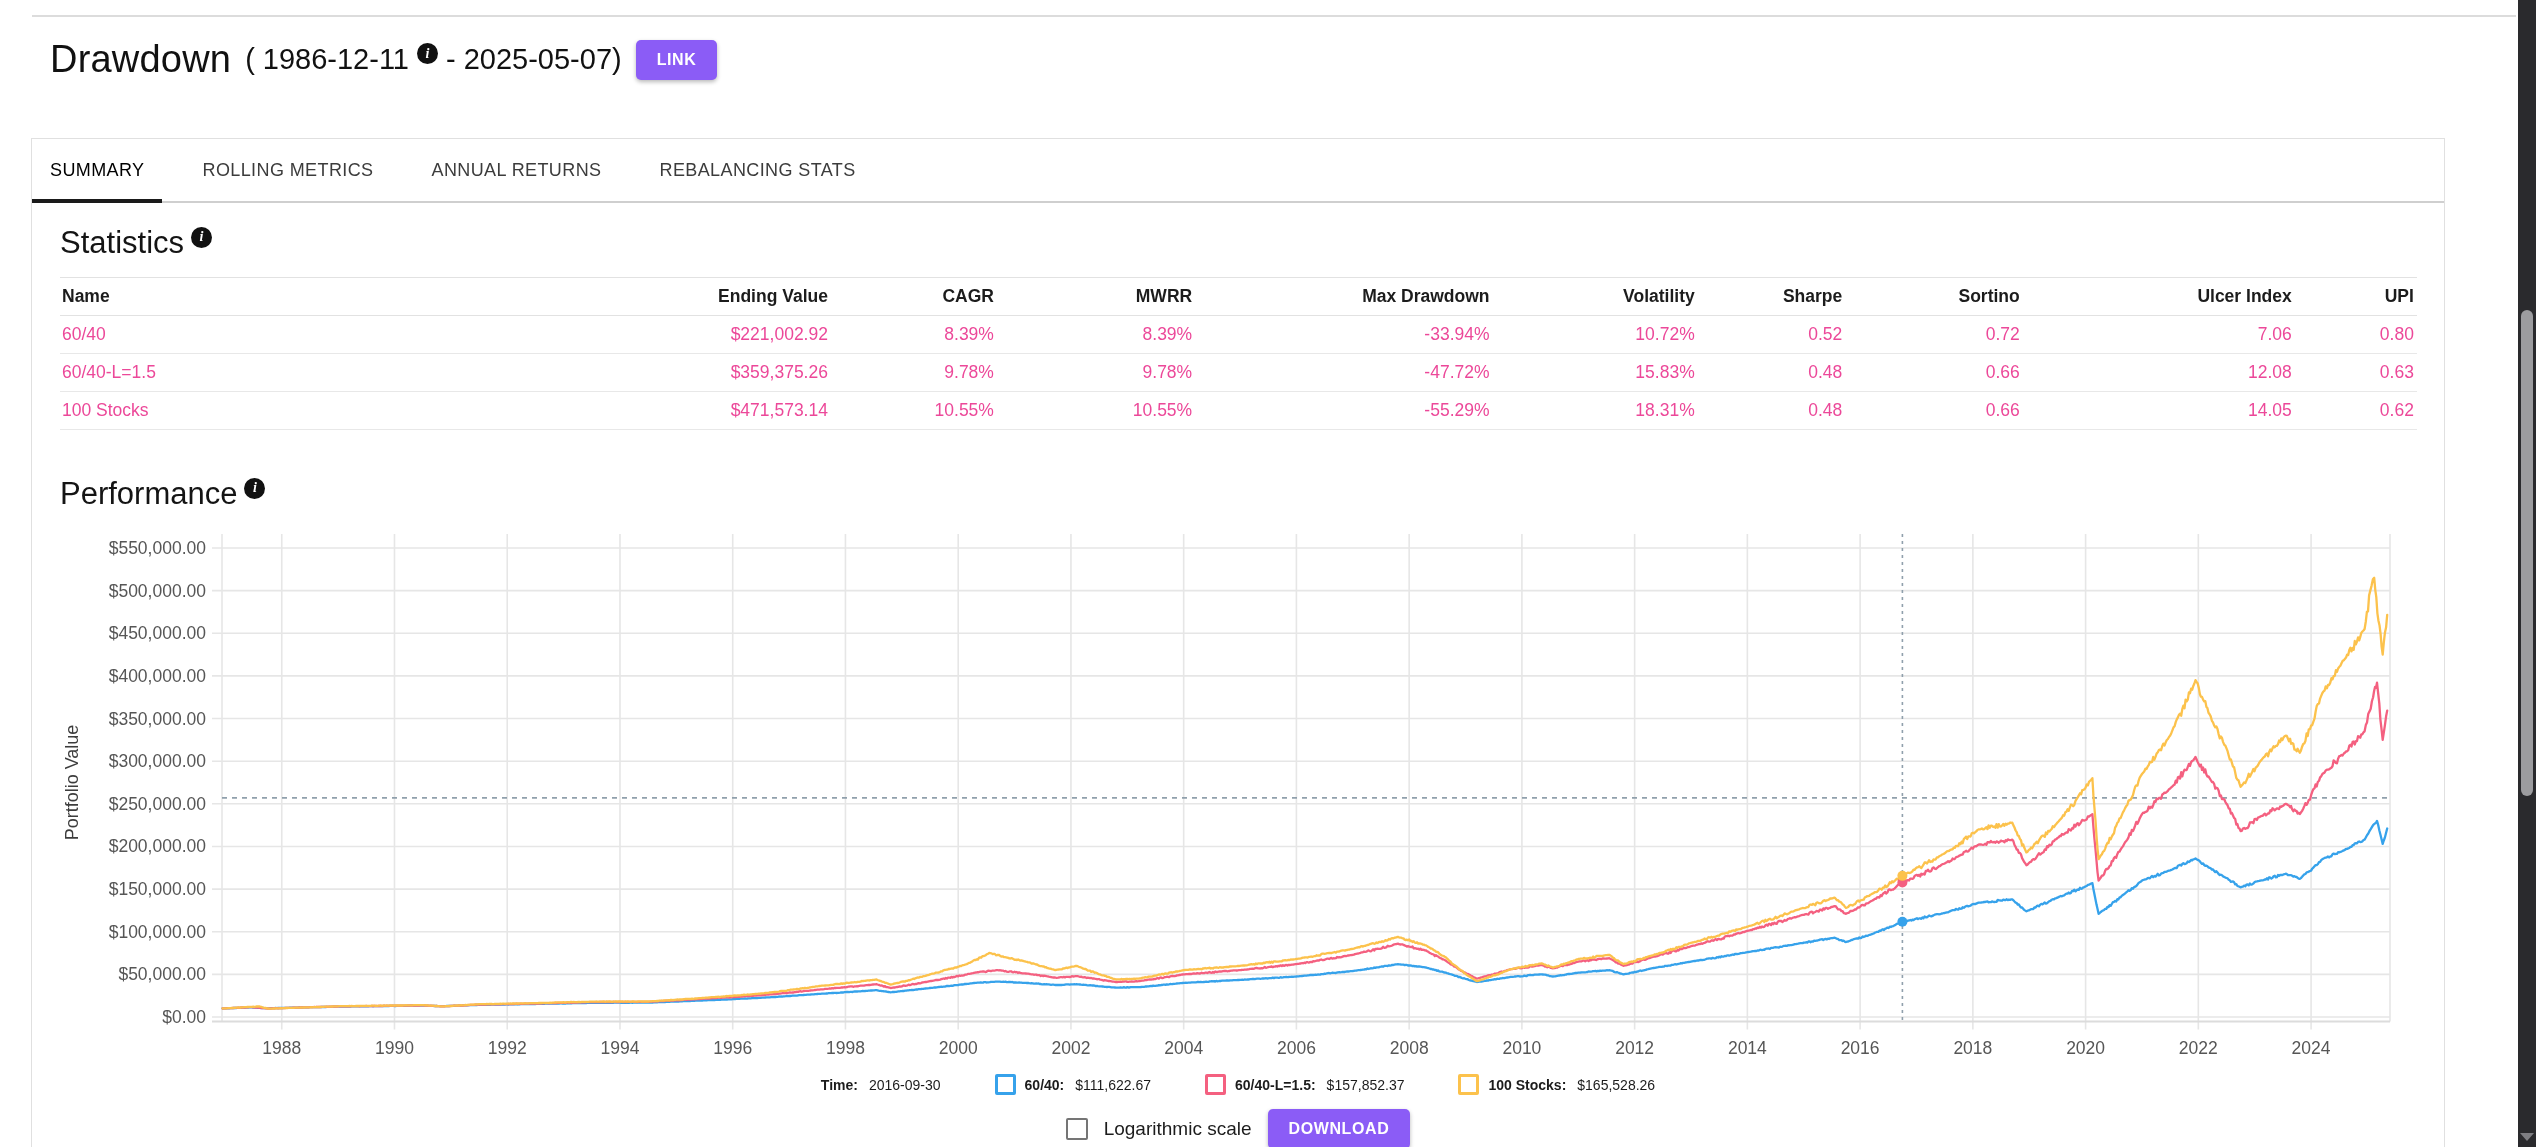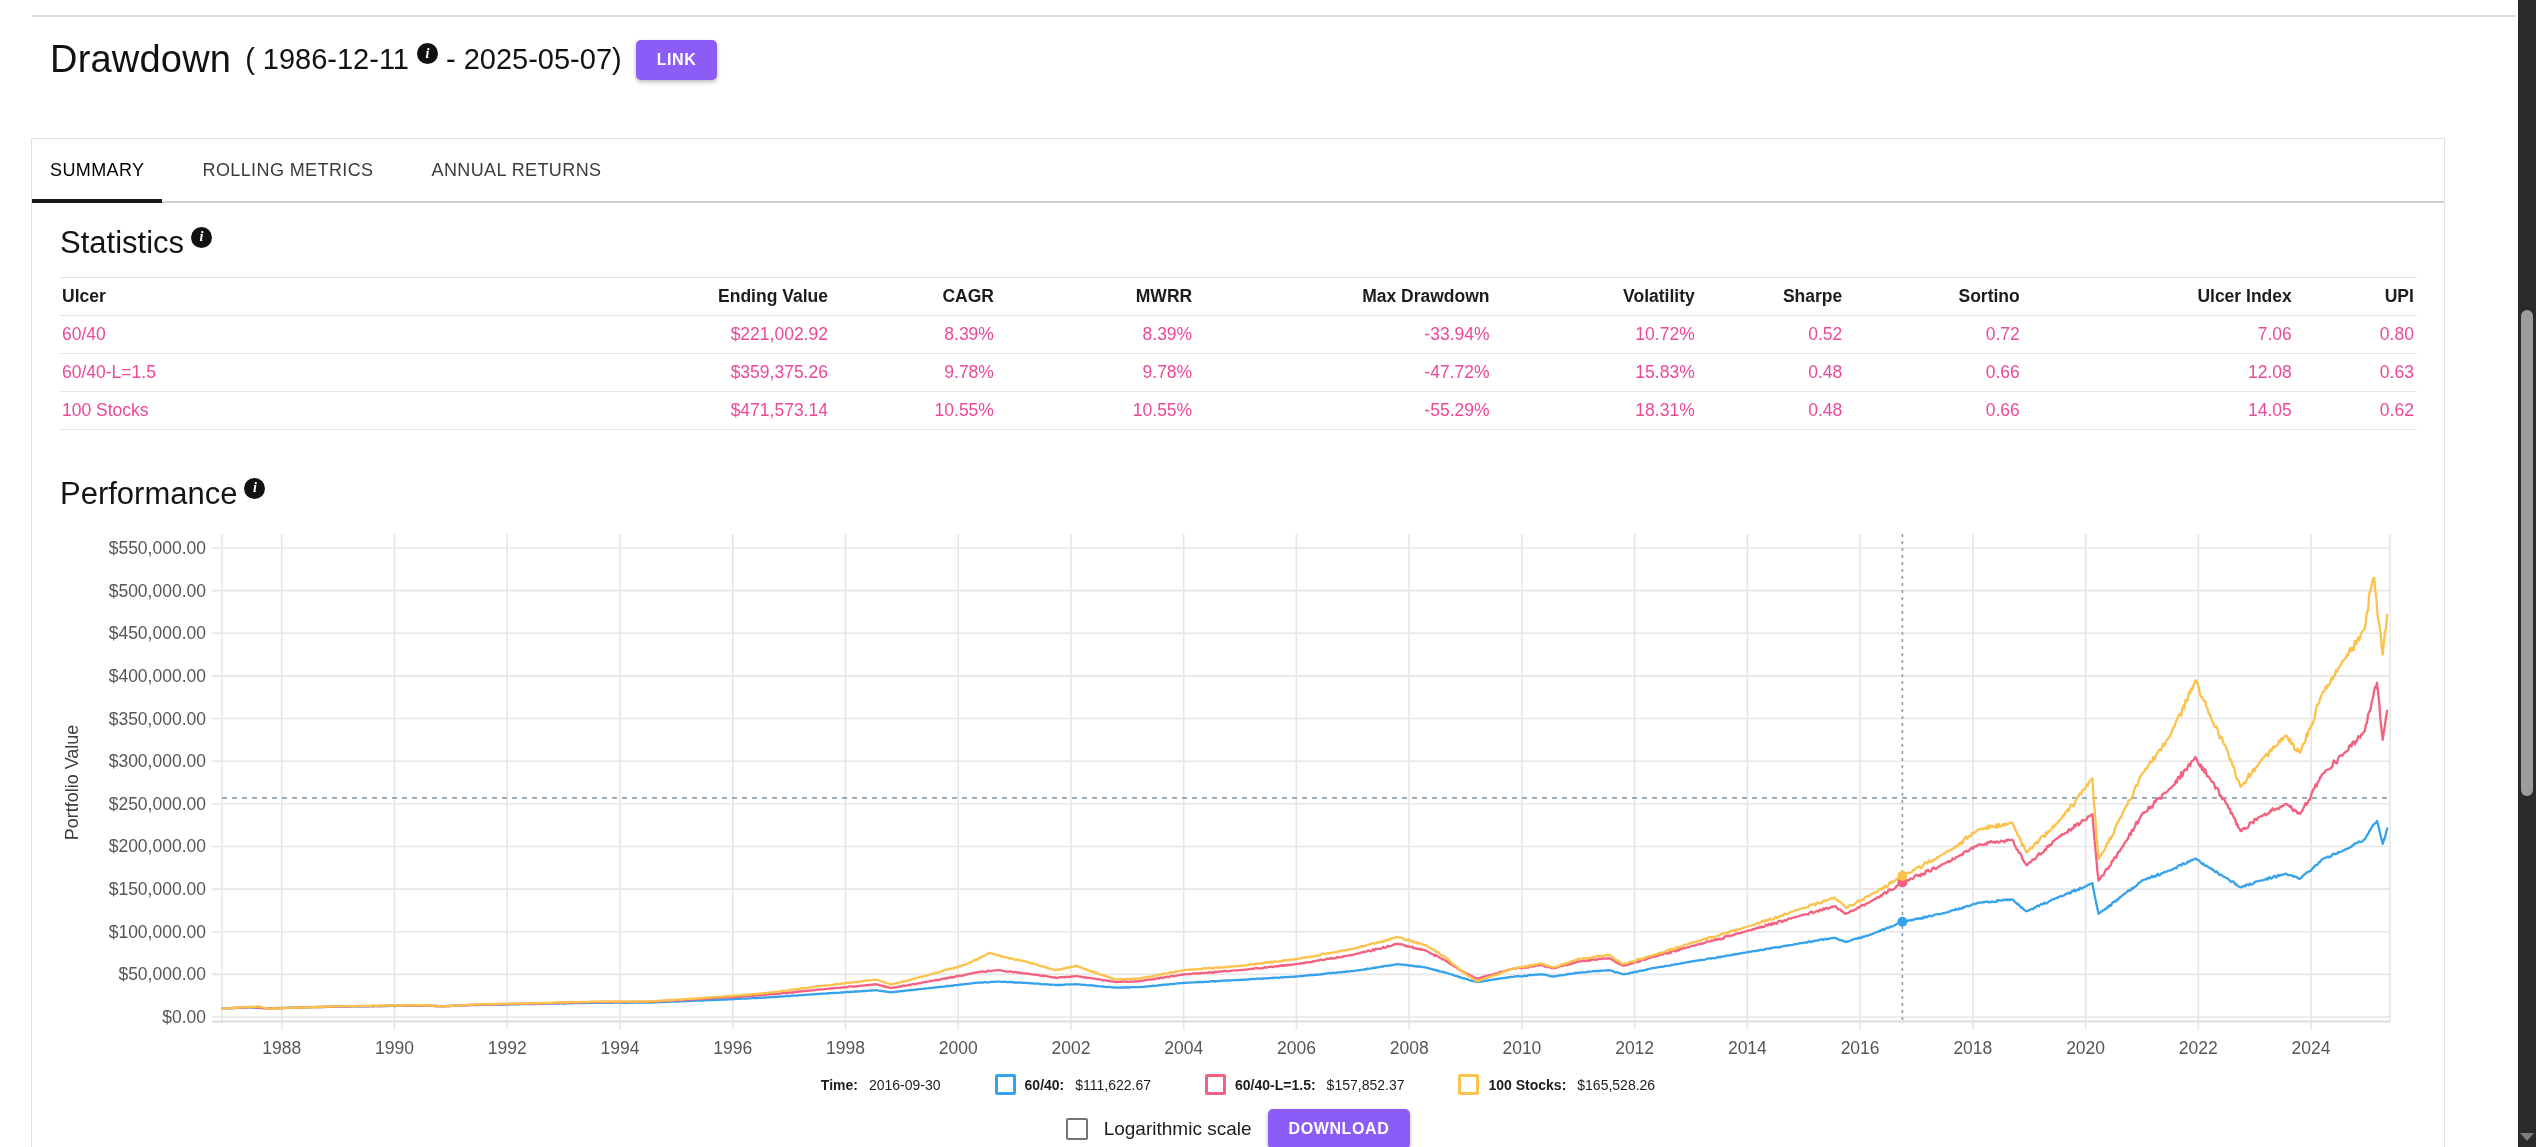--- a/index.html
+++ b/index.html
@@ -82,20 +82,21 @@
     <span><span>2025-05-07</span><span>)</span></span>
   </span>
   <button class="btn-green">LINK</button>
 </div>
 
 <div class="card">
   <div class="tabbar" id="tabbar">
       <div class="tab active">SUMMARY</div>
       <div class="tab">ROLLING METRICS</div>
       <div class="tab">ANNUAL RETURNS</div>
+      <div class="tab">REBALANCING STATS</div>
     </div>
 
   <div class="card-content">
     <div class="section-heading">
       <span>Statistics</span>
       <span class="info-icon">i</span>
     </div>
 
     <table class="stats">
       <colgroup>
@@ -106,21 +107,21 @@
         <col style="width:12.9%">
           <col style="width:8.9%">
           <col style="width:6.4%">
           <col style="width:7.7%">
         <col style="width:11.8%">
           <col style="width:5.3%">
           <col>
       </colgroup>
       <thead>
           <tr id="stats-head">
-            <th class="l">Ulcer</th>
+            <th class="l">Name</th>
             <th class="r">Ending Value</th>
             <th class="r">CAGR</th>
             <th class="r">MWRR</th>
             <th class="r">Max Drawdown</th>
             <th class="r">Volatility</th>
             <th class="r">Sharpe</th>
             <th class="r">Sortino</th>
             <th class="r">Ulcer Index</th>
             <th class="r">UPI</th>
             <th class="r">Beta</th>

